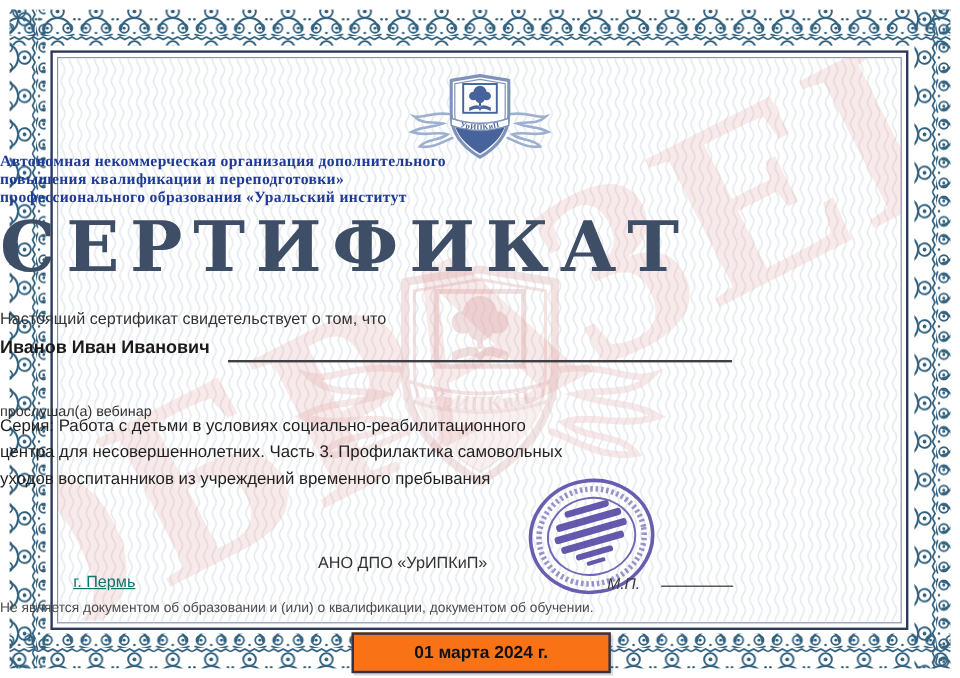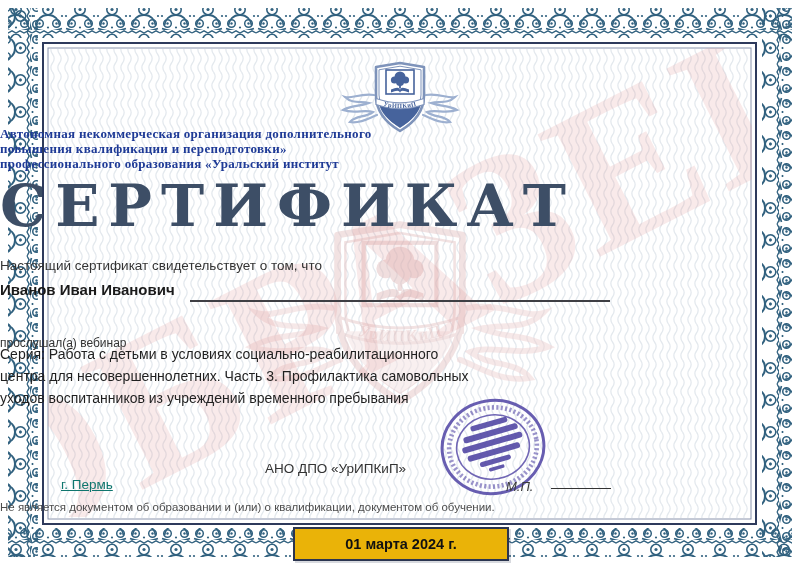--- a/index.html
+++ b/index.html
@@ -27,21 +27,21 @@
   .action    { top:336px; font-size:12px; }
   .course    { top:343px; font-weight:normal; font-size:14px; line-height:22px; color:#1f1f1f; }
   .city      { position:absolute; left:61px; top:477px; font-size:13.5px; color:#0f766e; z-index:3;text-decoration:underline; }
   .signatory { position:absolute; left:265px; top:461px; font-size:13.5px; line-height:16px;
                color:#333; text-align:left; z-index:3; }
   .seal-mark { position:absolute; left:506px; top:479px; font-size:13px; color:#3a3a3a; z-index:3;font-style:italic; }
   .sig-line  { position:absolute; left:551px; top:488px; width:60px; height:0;
                border-bottom:1.5px solid #333; z-index:3; }
   .disclaimer { top:501px; font-size:11.5px; color:#4c4c4c; }
   .date-box { position:absolute; left:293px; top:527px; width:212px; height:30px;
-              background:#eab308; border:2px solid #2b3550; z-index:5;
+              background:#f97316; border:2px solid #2b3550; z-index:5;
               box-shadow:2px 2px 0 rgba(40,50,80,.18);
               font:bold 14.5px/30px "Liberation Sans", sans-serif;
               color:#111; text-align:center; }
 </style>
 </head>
 <body>
 
 <div id="cert">
 
   <svg class="deco" width="800" height="565" viewBox="0 0 800 565">

